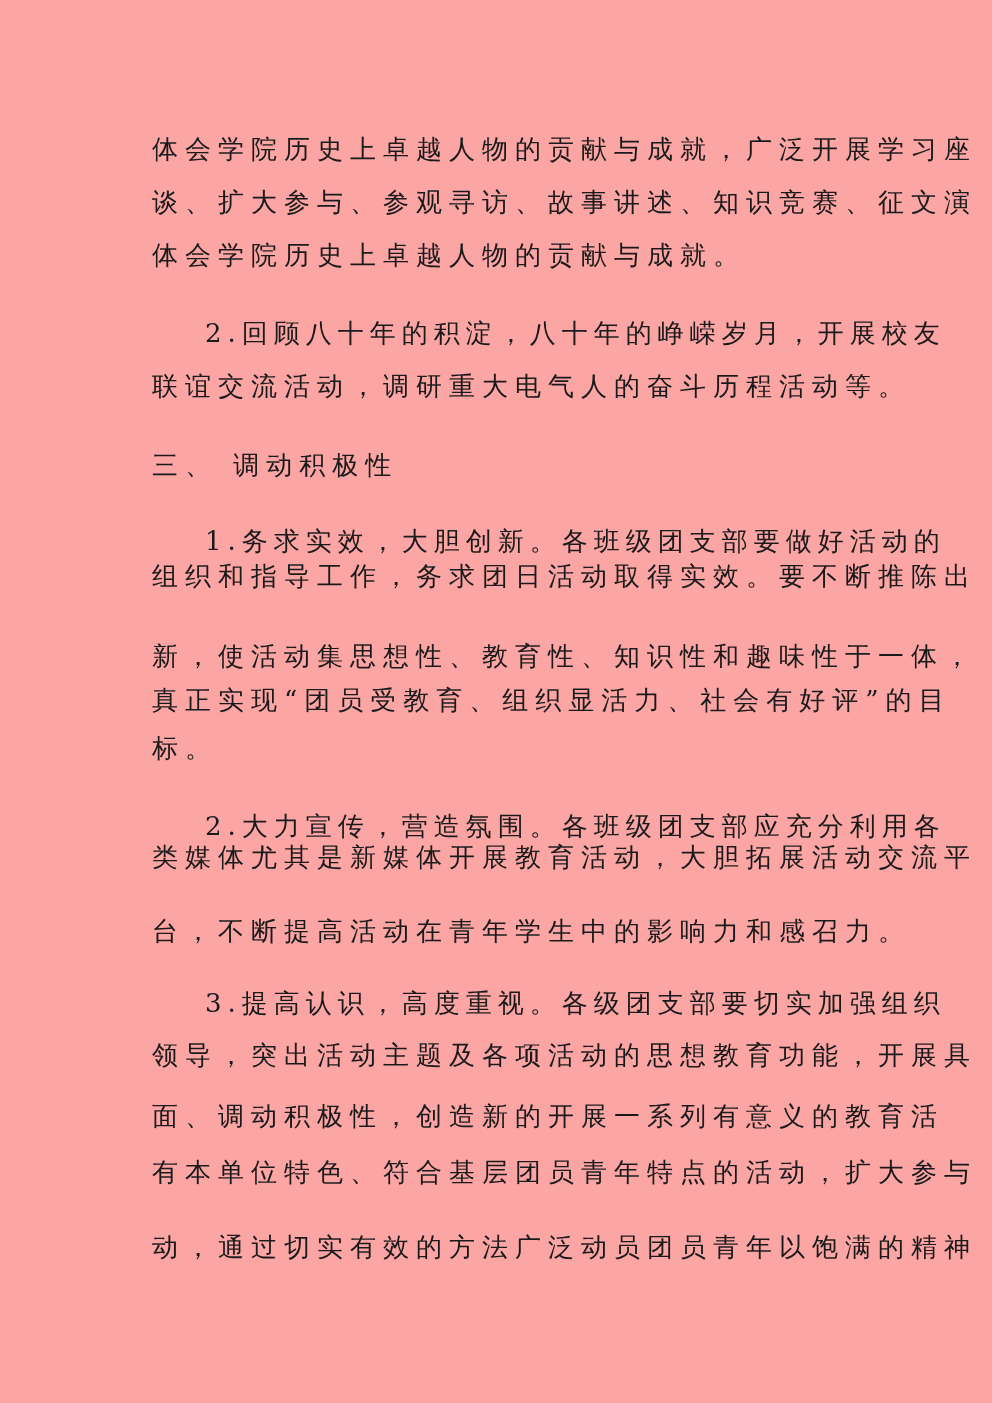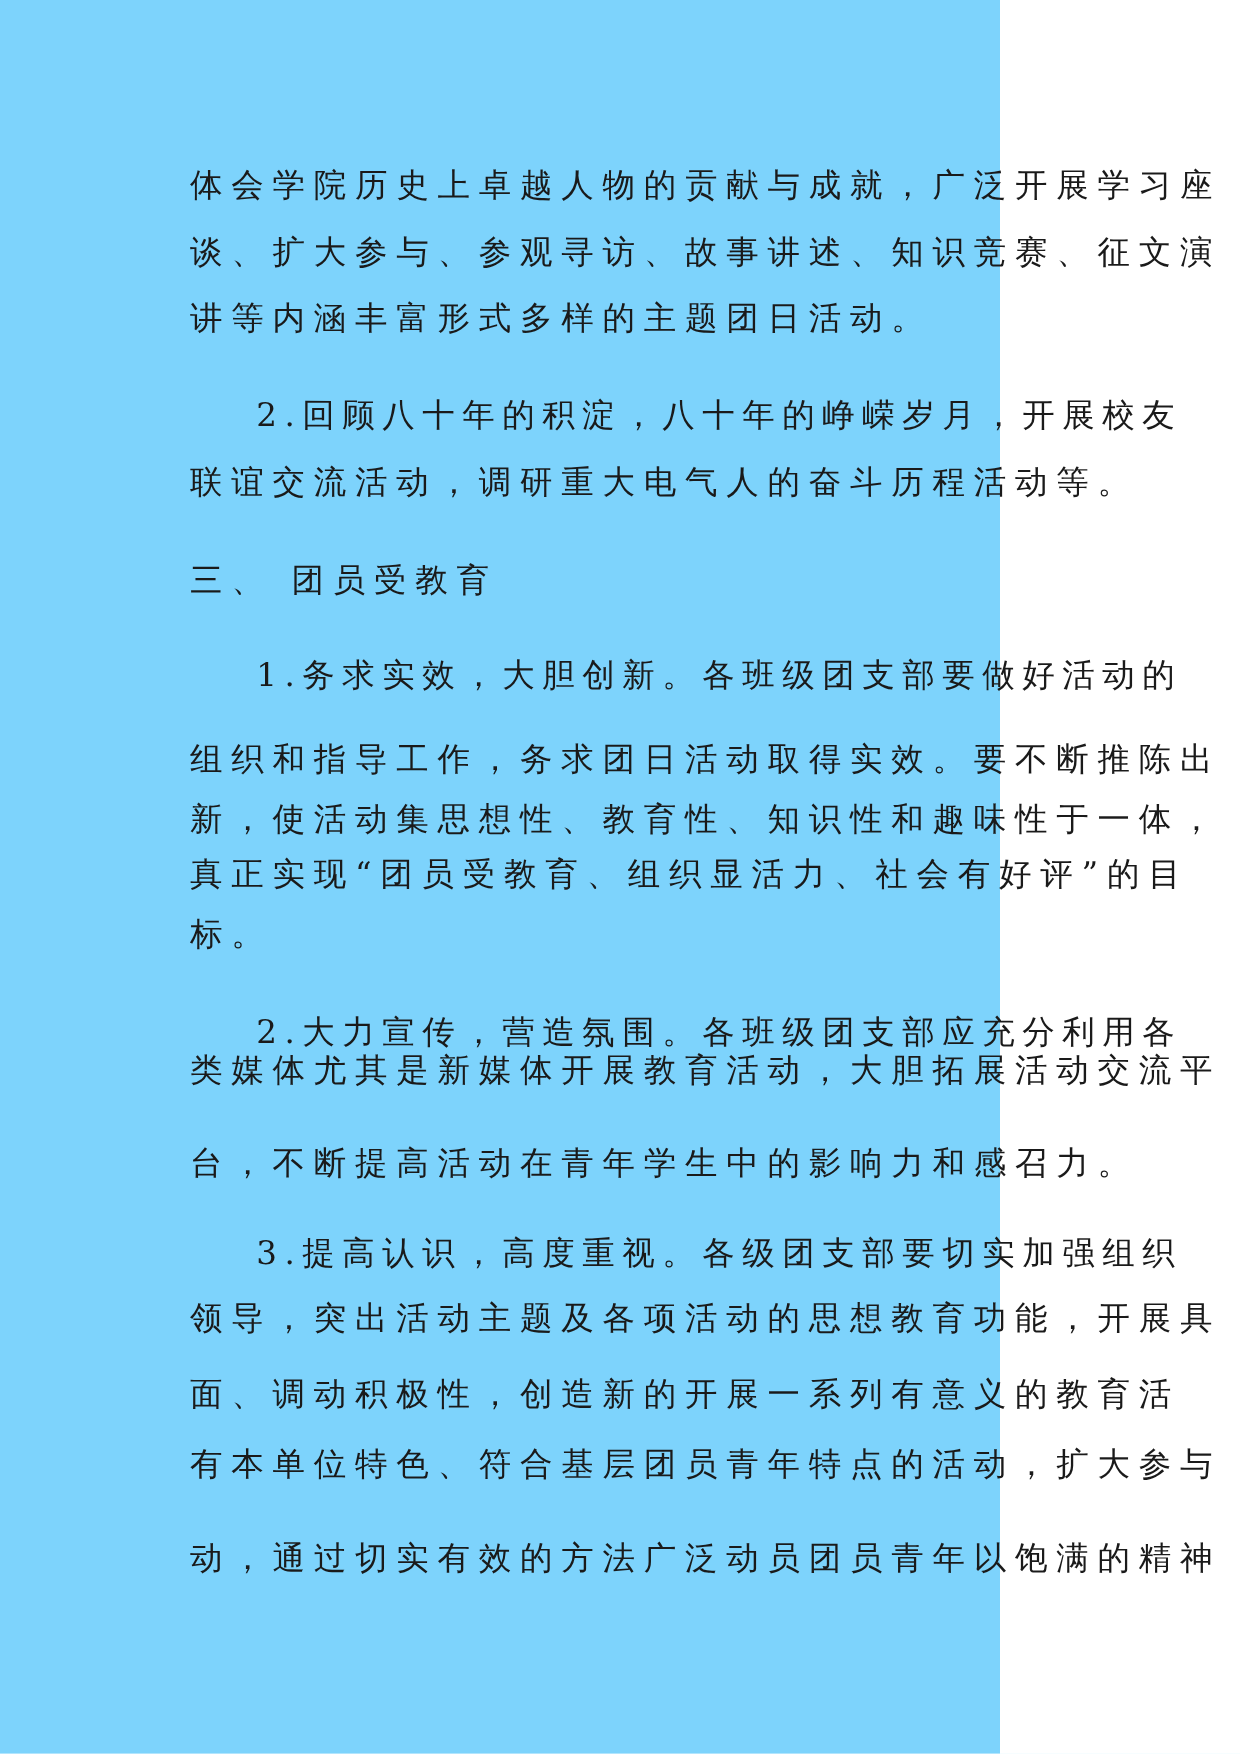--- a/index.html
+++ b/index.html
@@ -1,17 +1,17 @@
 <!DOCTYPE html>
 <html><head>
 <meta charset="utf-8">
 <style>
   html, body { margin: 0; padding: 0; background: #ffffff; }
   body { width: 992px; height: 1403px; position: relative; overflow: hidden; }
-  .page { position: absolute; left: 0; top: 0; width: 800px; height: 1403px; background: #7dd3fc; }
+  .page { position: absolute; left: 0; top: 0; width: 992px; height: 1403px; background: #fca5a5; }
   .line {
     position: absolute;
     left: 152px;
     width: 664px;
     height: 40px;
     line-height: 40px;
     font-family: "DejaVu Serif", "Liberation Serif", serif;
     font-size: 26px;
     color: #1a1a1a;
     white-space: nowrap;
@@ -20,35 +20,35 @@
   .indent { left: 205px; text-align: right; }
 </style>
 </head>
 <body>
 
 <div class="page">
 
   <div>
     <div class="line" style="top:129px">体会学院历史上卓越人物的贡献与成就，广泛开展学习座</div>
     <div class="line" style="top:182px">谈、扩大参与、参观寻访、故事讲述、知识竞赛、征文演</div>
-    <div class="line" style="top:235px">讲等内涵丰富形式多样的主题团日活动。</div>
+    <div class="line" style="top:235px">体会学院历史上卓越人物的贡献与成就。</div>
   </div>
 
   <div>
     <div class="line indent" style="top:313px; letter-spacing:6px">2.回顾八十年的积淀，八十年的峥嵘岁月，开展校友</div>
     <div class="line" style="top:366px">联谊交流活动，调研重大电气人的奋斗历程活动等。</div>
   </div>
 
   <div>
-    <div class="line" style="top:445px">三、 团员受教育</div>
+    <div class="line" style="top:445px">三、 调动积极性</div>
   </div>
 
   <div>
     <div class="line indent" style="top:521px; letter-spacing:6px">1.务求实效，大胆创新。各班级团支部要做好活动的</div>
-    <div class="line" style="top:588px">组织和指导工作，务求团日活动取得实效。要不断推陈出</div>
+    <div class="line" style="top:556px">组织和指导工作，务求团日活动取得实效。要不断推陈出</div>
     <div class="line" style="top:636px">新，使活动集思想性、教育性、知识性和趣味性于一体，</div>
     <div class="line" style="top:680px">真正实现“团员受教育、组织显活力、社会有好评”的目</div>
     <div class="line" style="top:728px">标。</div>
   </div>
 
   <div>
     <div class="line indent" style="top:806px; letter-spacing:6px">2.大力宣传，营造氛围。各班级团支部应充分利用各</div>
     <div class="line" style="top:837px">类媒体尤其是新媒体开展教育活动，大胆拓展活动交流平</div>
     <div class="line" style="top:911px">台，不断提高活动在青年学生中的影响力和感召力。</div>
   </div>

